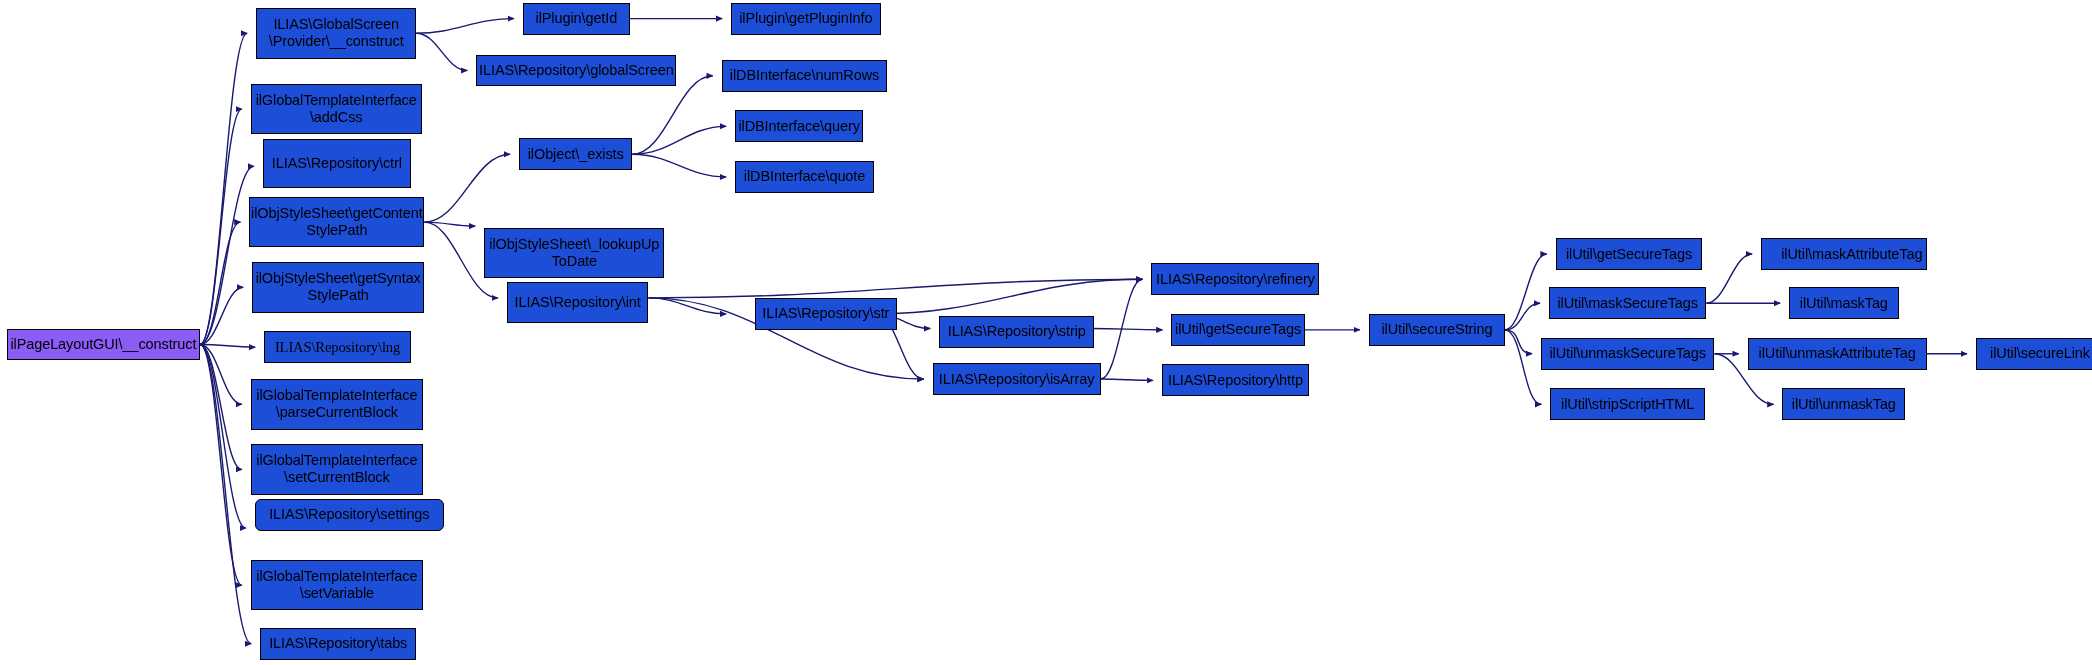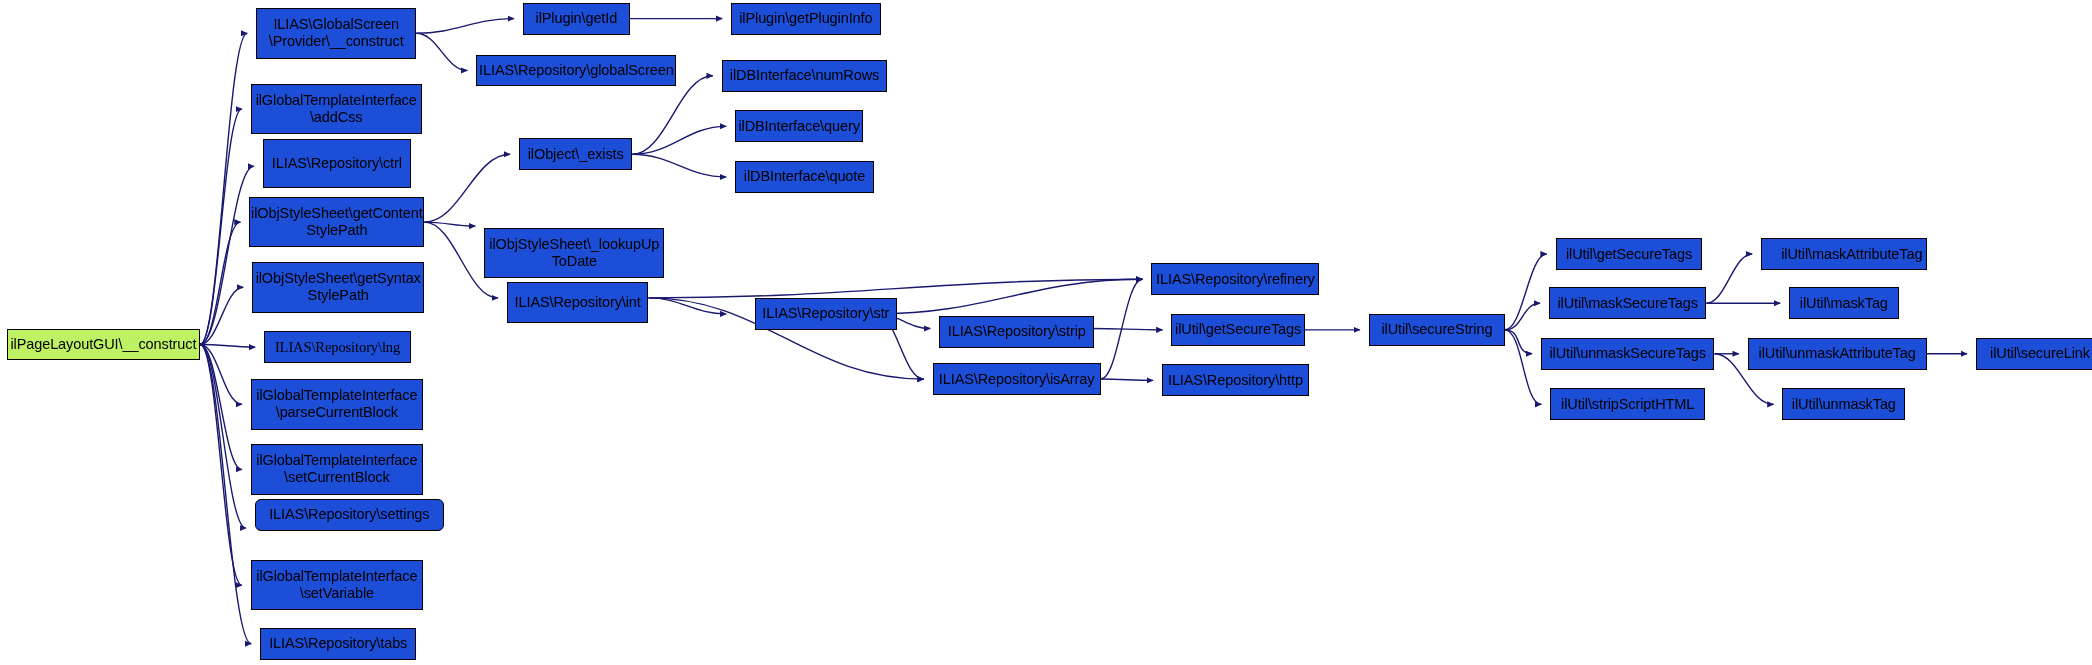--- a/index.html
+++ b/index.html
@@ -35,21 +35,21 @@
     line-height: 17px;
     text-align: center;
     display: flex;
     align-items: center;
     justify-content: center;
     white-space: pre-line;
     letter-spacing: -0.1px;
     z-index: 2;
   }
   .node.root {
-    background: #bef264;
+    background: #8b5cf6;
     border-color: #000000;
   }
 </style>
 </head>
 <body>
 
 <div id="graph">
   <svg id="edges" viewBox="0 0 2092 665" xmlns="http://www.w3.org/2000/svg">
       <defs>
         <marker id="arrow" viewBox="0 0 10 10" refX="9" refY="5" markerWidth="7" markerHeight="7" orient="auto-start-reverse" markerUnits="userSpaceOnUse">

